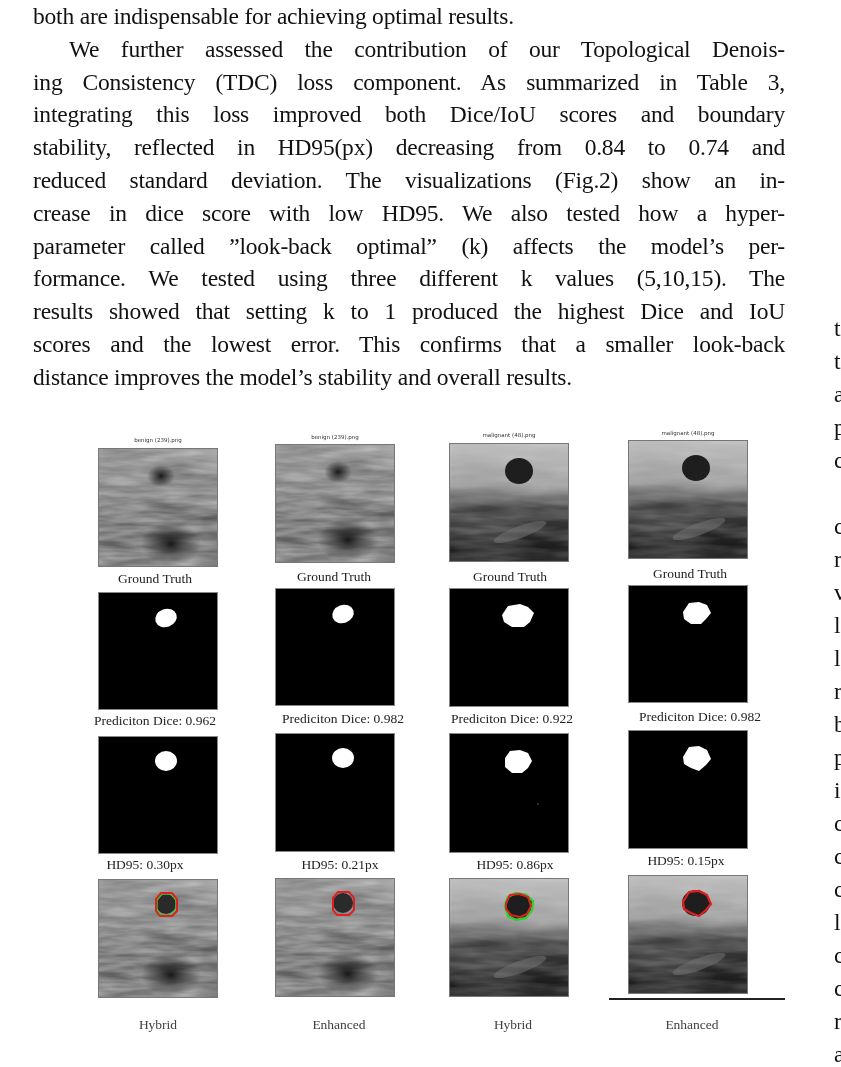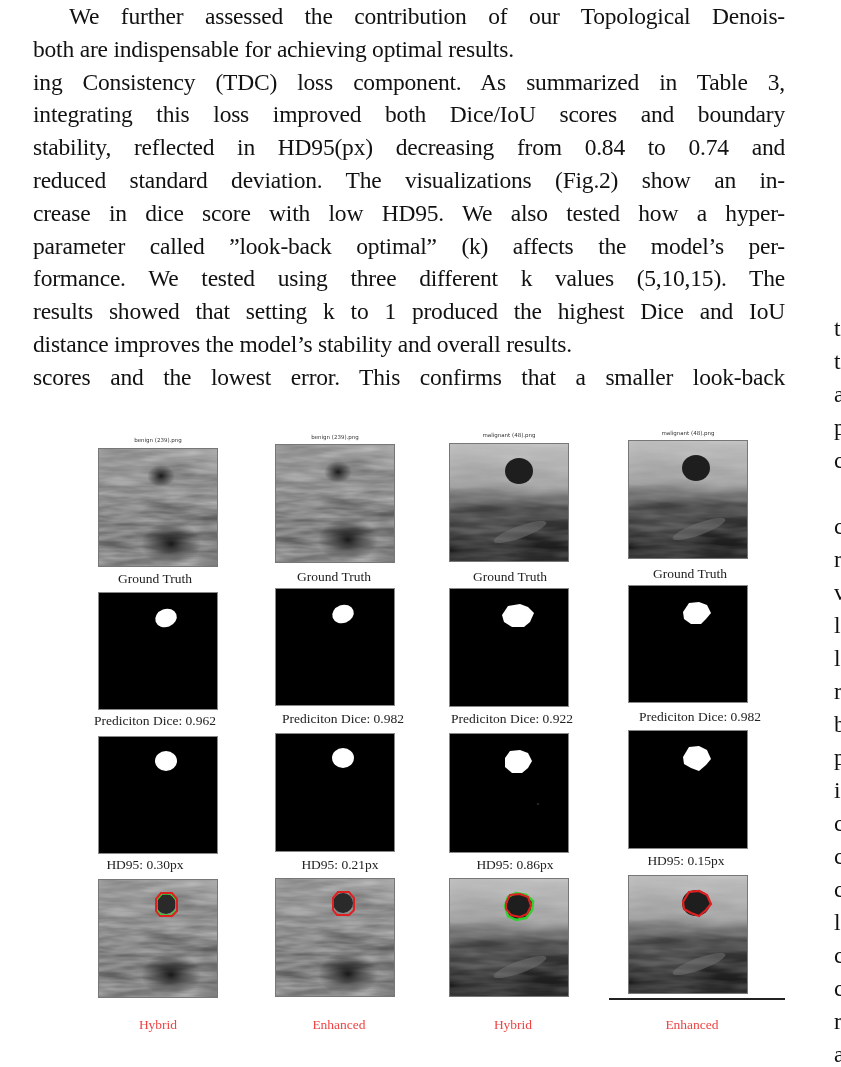--- a/index.html
+++ b/index.html
@@ -6,41 +6,41 @@
   body { width: 841px; height: 1067px; position: relative; overflow: hidden; font-family: "Liberation Serif", serif; color: #111; }
   .para { position: absolute; left: 33px; width: 752px; font-size: 23.5px; line-height: 32.8px; text-align: justify; letter-spacing: -0.2px; }
   .line { display: block; white-space: nowrap; text-align-last: justify; text-align: justify; }
   .line.last { text-align-last: left; }
   .indent { padding-left: 36px; }
   .rightcol { position: absolute; left: 834px; top: 0; width: 30px; font-size: 23.5px; line-height: 32.8px; }
   .rightcol span { position: absolute; left: 0; }
   .fig { position: absolute; }
   .fname { position: absolute; font-family: "DejaVu Sans", sans-serif; font-size: 5.5px; color: #333; text-align: center; width: 120px; }
   .cap { position: absolute; font-family: "Liberation Serif", serif; font-size: 13.5px; color: #222; text-align: center; width: 180px; white-space: nowrap; }
-  .bcap { position: absolute; font-family: "Liberation Serif", serif; font-size: 13.5px; color: #ef4444; text-align: center; width: 160px; }
+  .bcap { position: absolute; font-family: "Liberation Serif", serif; font-size: 13.5px; color: #404040; text-align: center; width: 160px; }
   .us { position: absolute; overflow: hidden; border: 1px solid #777; }
   .mask { position: absolute; background: #000; border: 1px solid #888; }
   .rule { position: absolute; height: 2px; background: #222; }
 </style>
 </head>
 <body>
 
 <div class="para" style="top:0px;">
+  <span class="line last">both are indispensable for achieving optimal results.</span>
   <span class="line indent">We further assessed the contribution of our Topological Denois-</span>
-  <span class="line last">both are indispensable for achieving optimal results.</span>
   <span class="line">ing Consistency (TDC) loss component. As summarized in Table 3,</span>
   <span class="line">integrating this loss improved both Dice/IoU scores and boundary</span>
   <span class="line">stability, reflected in HD95(px) decreasing from 0.84 to 0.74 and</span>
   <span class="line">reduced standard deviation.  The visualizations (Fig.2) show an in-</span>
   <span class="line">crease in dice score with low HD95.  We also tested how a hyper-</span>
   <span class="line">parameter called ”look-back optimal” (k) affects the model’s per-</span>
   <span class="line">formance.  We tested using three different k values (5,10,15).  The</span>
   <span class="line">results showed that setting k to 1 produced the highest Dice and IoU</span>
+  <span class="line">scores and the lowest error.  This confirms that a smaller look-back</span>
   <span class="line last">distance improves the model’s stability and overall results.</span>
-  <span class="line">scores and the lowest error.  This confirms that a smaller look-back</span>
 </div>
 
 <div class="rightcol">
   <span style="top:312px">t</span>
   <span style="top:345px">t</span>
   <span style="top:378px">a</span>
   <span style="top:411px">p</span>
   <span style="top:444px">c</span>
   <span style="top:510px">c</span>
   <span style="top:543px">r</span>

